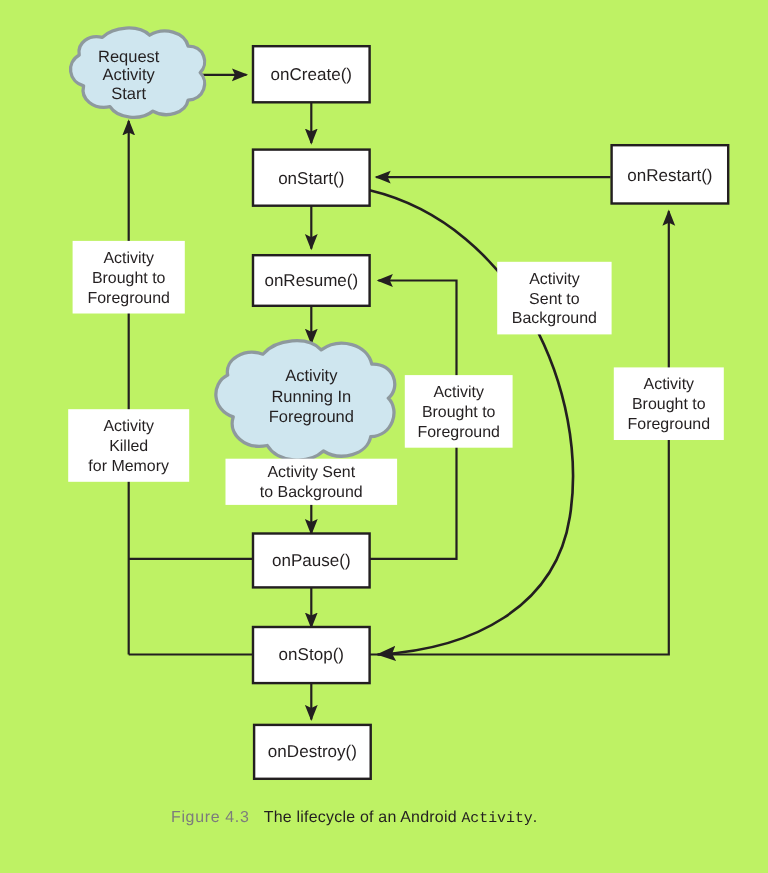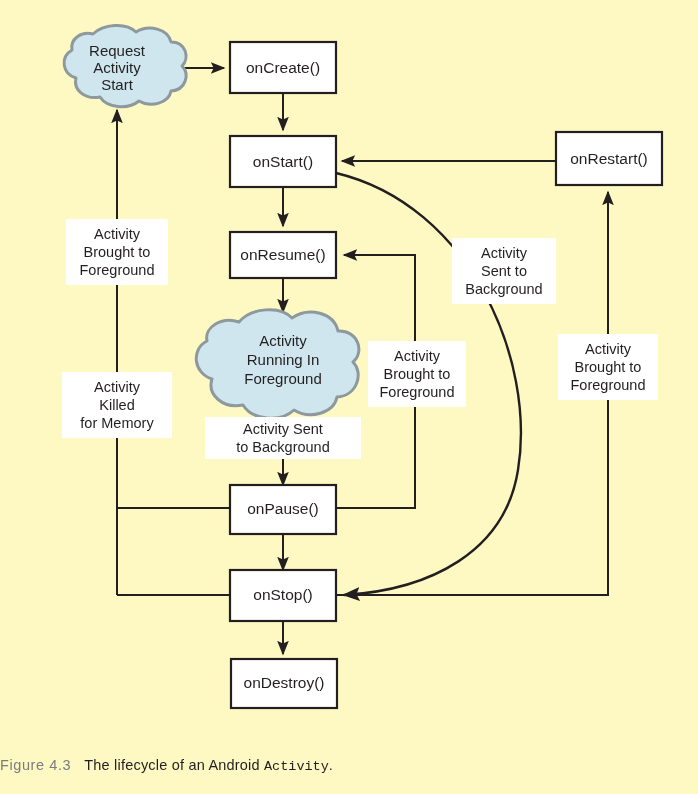--- a/index.html
+++ b/index.html
@@ -9,21 +9,21 @@
     background: #ffffff;
   }
   body {
     font-family: "Liberation Sans", "DejaVu Sans", sans-serif;
     -webkit-font-smoothing: antialiased;
   }
   #page {
     position: relative;
     width: 698px;
     height: 794px;
-    background: #fef9c3;
+    background: #bef264;
     overflow: hidden;
   }
   #diagram-svg {
     position: absolute;
     left: 0;
     top: 0;
     width: 698px;
     height: 794px;
     display: block;
   }
@@ -67,25 +67,24 @@
     font-family: "Liberation Sans", "DejaVu Sans", sans-serif;
     font-size: 14.5px;
     fill: #231f20;
     text-anchor: middle;
   }
   #caption {
     position: absolute;
     left: 0;
     top: 735px;
     width: 644px;
-    text-align: left;
+    text-align: center;
     font-size: 14.5px;
     color: #231f20;
     letter-spacing: 0.2px;
-    margin-top: 22px;
   }
   #caption .fig-num {
     color: #7c7c7c;
     letter-spacing: 0.6px;
   }
   #caption .fig-gap {
     display: inline-block;
     width: 13px;
   }
   #caption .mono {

